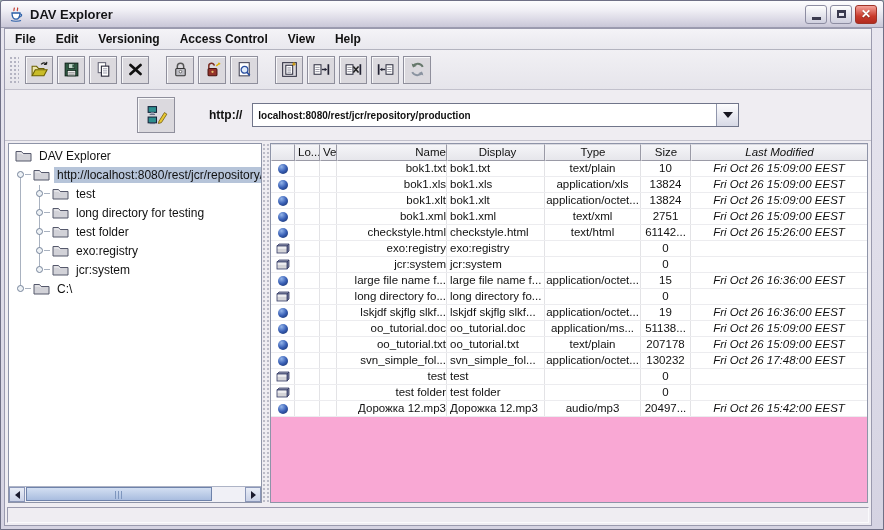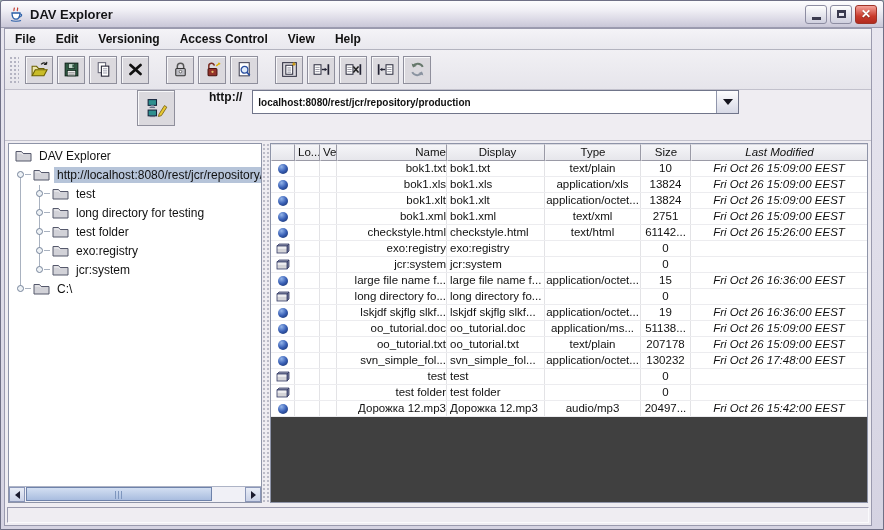--- a/index.html
+++ b/index.html
@@ -42,21 +42,21 @@
   .tb-handle { width:10px; height:28px; margin-right:6px;
     background-image:radial-gradient(#B4B4C2 1px, transparent 1.3px);
     background-size:4px 4px; }
   .tb-group { display:flex; margin-right:13px; }
   .tb-btn { width:28px; height:28px; margin-right:4px; background:#DBD9DE;
     border:1px solid #8F8F9C; box-shadow:inset 1px 1px 0 #F8F8FA;
     display:flex; align-items:center; justify-content:center; }
   .tb-btn svg { display:block; }
 
   
-  .urlpanel { height:51px; flex:0 0 51px; display:flex; 
+  .urlpanel { height:51px; flex:0 0 51px; display:flex; align-items:center;
     background:#EFEDF2; border-bottom:1px solid #C2C1CC; padding-left:132px; }
   .connect-btn { width:38px; height:36px; background:#DBD9DE; border:1px solid #8F8F9C;
     box-shadow:inset 1px 1px 0 #F8F8FA; display:flex; align-items:center; justify-content:center; }
   .proto-label { font-size:12px; font-weight:bold; color:#111; margin-left:34px; }
   .combo { margin-left:10px; width:487px; height:24px; background:#fff;
     border:1px solid #70758A; display:flex; }
   .combo input { flex:1; border:none; outline:none; font-family:"Liberation Sans",sans-serif;
     font-size:10px; font-weight:bold; color:#111; padding:0 5px; background:transparent; }
   .combo-arrow { width:22px; border-left:1px solid #9096AC;
     background:linear-gradient(180deg,#FDFDFE,#D7D9E6); display:flex; align-items:center;
@@ -118,21 +118,21 @@
   .col-icon { width:24px; } .col-lock { width:25px; } .col-ver { width:17px; }
   .col-name { width:110px; padding-left:3px;text-align:right; } .col-display { width:98px; padding-left:3px; }
   .col-type { width:96px; text-align:center; } .col-size { width:50px; text-align:center; }
   .col-modified { flex:1 1 auto; text-align:center; border-right:none;font-style:italic; }
   .cell.col-icon { display:flex; align-items:center; justify-content:center; }
   .i-sphere { width:10px; height:10px; border-radius:50%; display:none;
     background:radial-gradient(circle at 35% 28%, #93B4E9 0%, #3B62B8 48%, #10265E 100%); }
   .i-folder { display:none; }
   .trow.icon-file .i-sphere { display:block; }
   .trow.icon-folder .i-folder { display:block; }
-  .tbody { flex:1; display:flex; flex-direction:column; background:#404040; overflow:hidden; }
+  .tbody { flex:1; display:flex; flex-direction:column; background:#f9a8d4; overflow:hidden; }
 
   
   .statusbar { height:20px; flex:0 0 20px; padding:2px 2px; background:#EFEDF2; }
   .status-inner { height:100%; border:1px solid #9A9AAE; border-bottom-color:#FAFAFC;
     border-right-color:#FAFAFC; font-size:11px; color:#333; padding:1px 4px; }
 </style>
 </head>
 <body>
 
 <div class="window">

